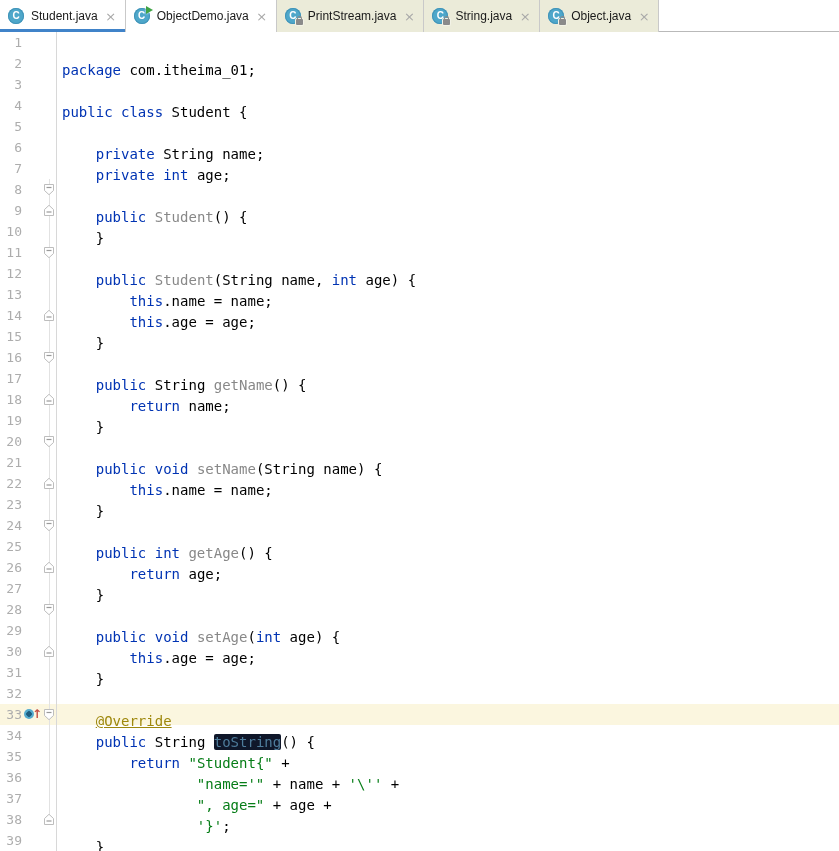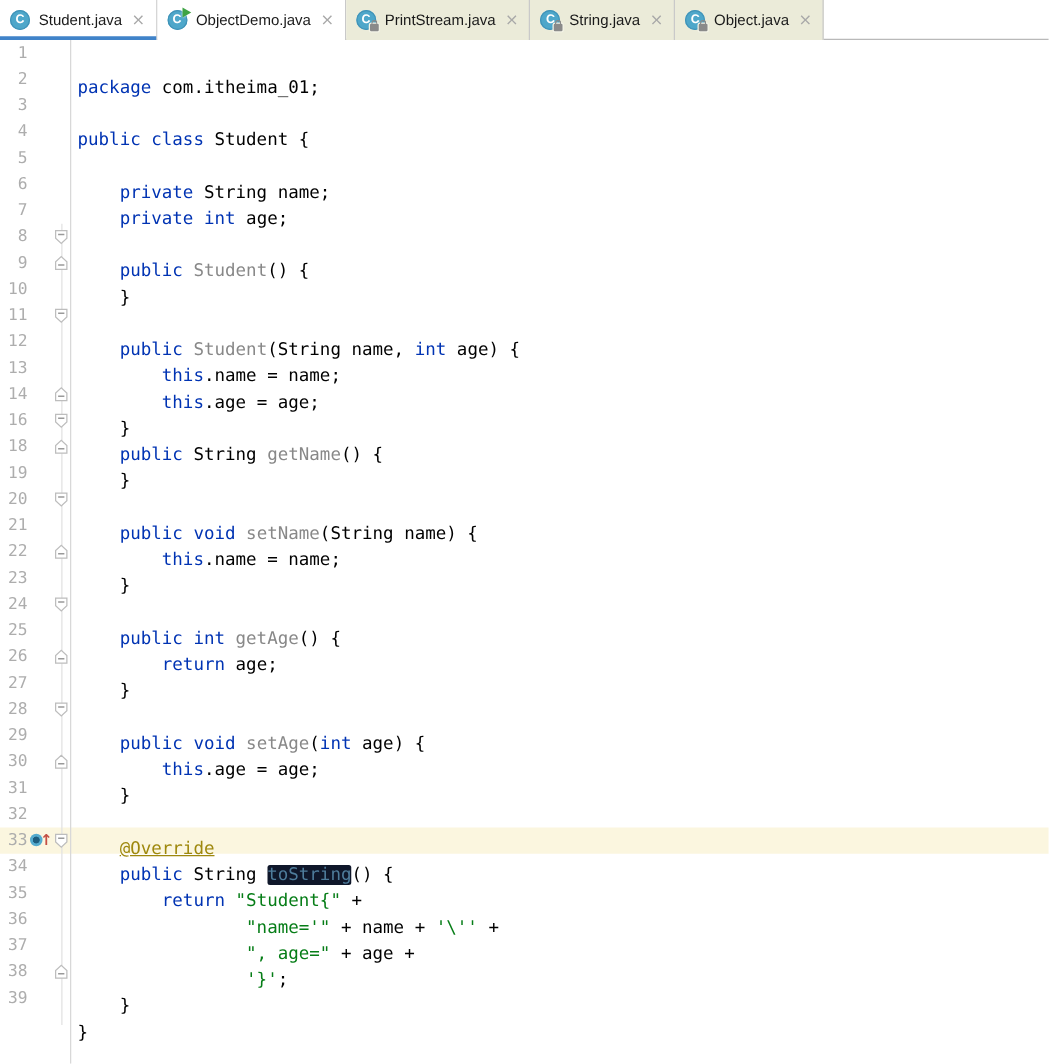--- a/index.html
+++ b/index.html
@@ -216,29 +216,41 @@
         <span class="ovr-zone"></span>
         <span class="fold-zone">
           <svg width="12" height="13" viewBox="0 0 12 13">
             <path d="M1.5 11.5 h9 v-6 l-4.5-4.2 -4.5 4.2 Z" fill="#ffffff" stroke="#bdbdbd"></path>
             <line x1="3.5" y1="8" x2="8.5" y2="8" stroke="#9a9a9a" stroke-width="1.2"></line>
           </svg>
         </span>
         <span class="code"><span class="tk-pl">    }</span></span>
       </div>
       <div class="line">
+        <span class="ln">15</span>
+        <span class="ovr-zone"></span>
+        <span class="fold-zone"></span>
+        <span class="code"></span>
+      </div>
+      <div class="line">
         <span class="ln">16</span>
         <span class="ovr-zone"></span>
         <span class="fold-zone">
           <svg width="12" height="13" viewBox="0 0 12 13">
             <path d="M1.5 1.5 h9 v6 l-4.5 4.2 -4.5-4.2 Z" fill="#ffffff" stroke="#bdbdbd"></path>
             <line x1="3.5" y1="4.5" x2="8.5" y2="4.5" stroke="#9a9a9a" stroke-width="1.2"></line>
           </svg>
         </span>
         <span class="code"><span class="tk-pl">    </span><span class="tk-kw">public </span><span class="tk-pl">String </span><span class="tk-gm">getName</span><span class="tk-pl">() {</span></span>
+      </div>
+      <div class="line">
+        <span class="ln">17</span>
+        <span class="ovr-zone"></span>
+        <span class="fold-zone"></span>
+        <span class="code"><span class="guide" style="left: 39.72px;"></span><span class="tk-pl">        </span><span class="tk-kw">return </span><span class="tk-fld">name</span><span class="tk-pl">;</span></span>
       </div>
       <div class="line">
         <span class="ln">18</span>
         <span class="ovr-zone"></span>
         <span class="fold-zone">
           <svg width="12" height="13" viewBox="0 0 12 13">
             <path d="M1.5 11.5 h9 v-6 l-4.5-4.2 -4.5 4.2 Z" fill="#ffffff" stroke="#bdbdbd"></path>
             <line x1="3.5" y1="8" x2="8.5" y2="8" stroke="#9a9a9a" stroke-width="1.2"></line>
           </svg>
         </span>

